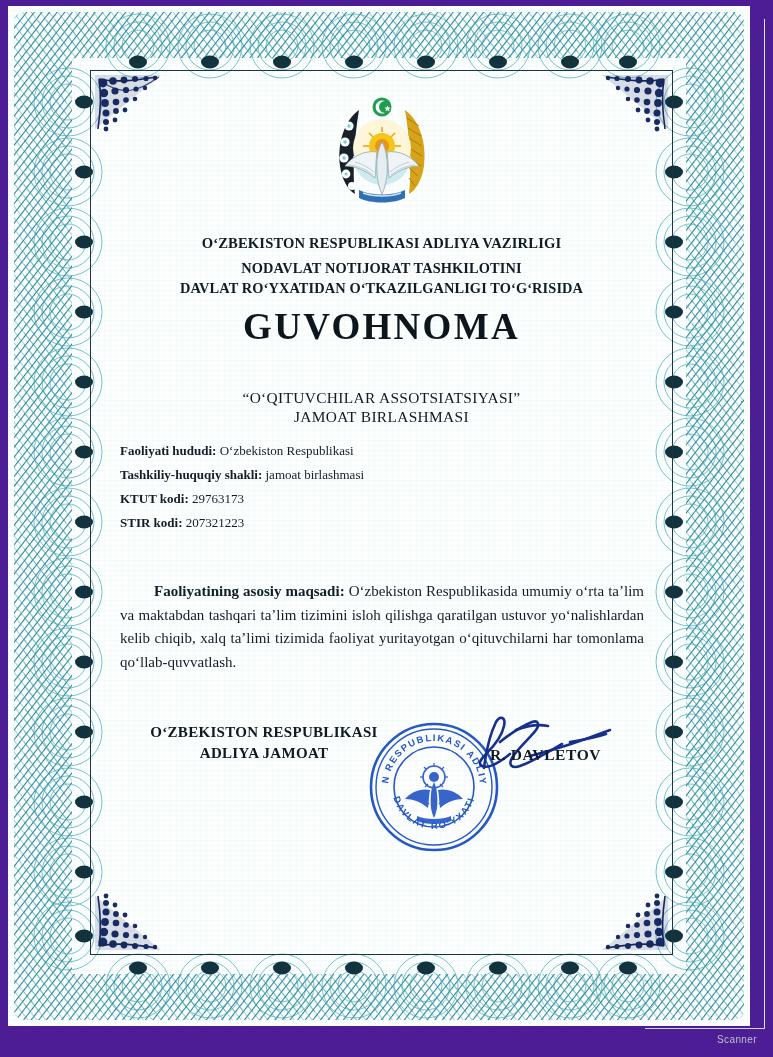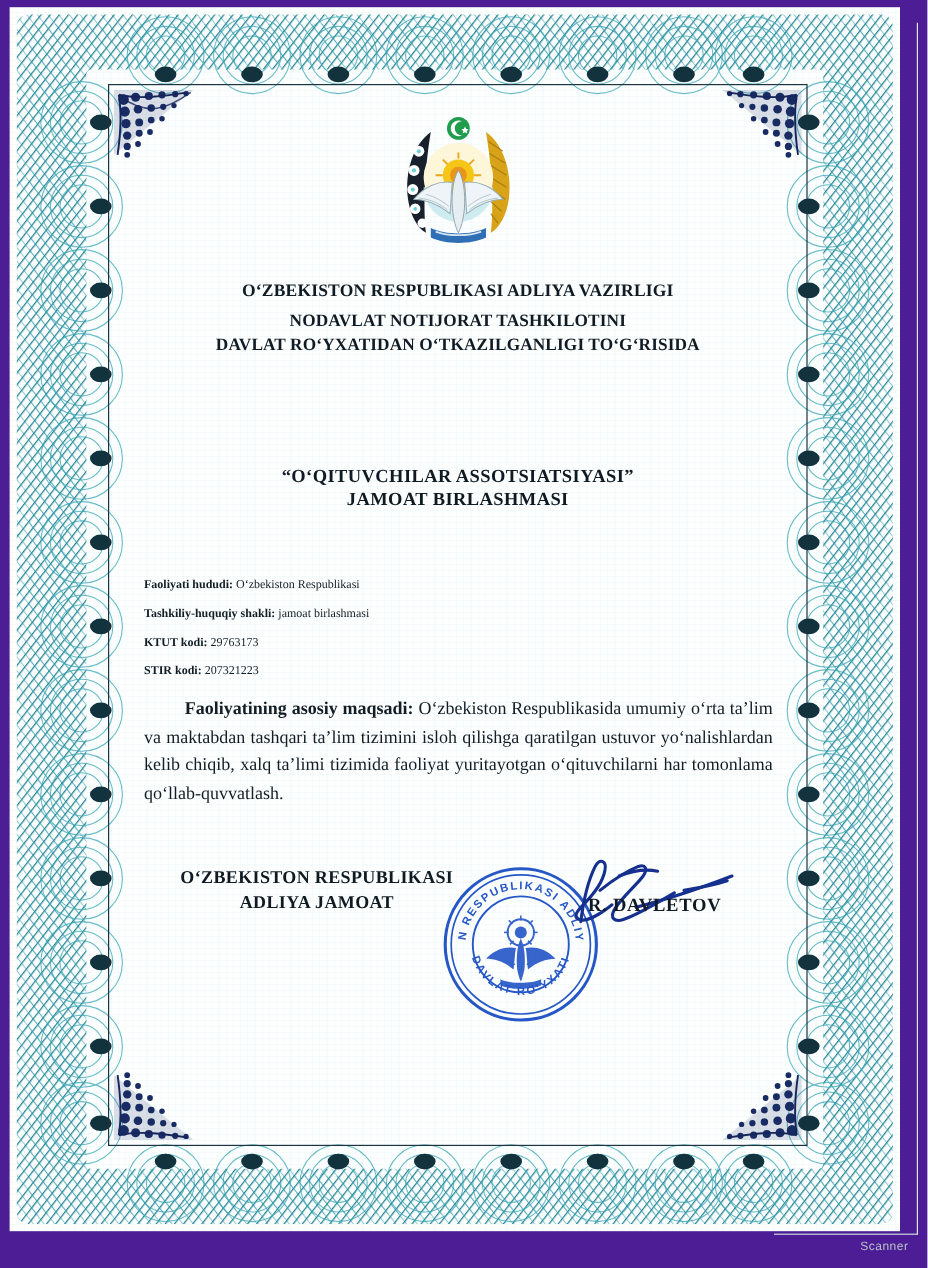--- a/index.html
+++ b/index.html
@@ -132,33 +132,33 @@
     letter-spacing: 0.6px;
     color: #131f28;
   }
 
   #org-name {
     position: absolute;
     left: 0; right: 0;
     top: 318px;
     text-align: center;
     font-family: "Liberation Serif", serif;
-    font-weight: bold;
+    font-weight: normal;
     font-size: 15.4px;
     line-height: 19px;
     letter-spacing: 0.35px;
     color: #0f1a22;
   }
 
   #details {
     position: absolute;
     left: 30px;
-    top: 406px;
+    top: 369px;
     width: 520px;
-    font-size: 10px;
+    font-size: 13px;
     line-height: 24px;
     color: #121d26;
   }
   #details .row { white-space: nowrap; }
   #details .lbl { font-weight: bold; }
   #details .val { font-weight: normal; }
 
   #purpose {
     position: absolute;
     left: 30px;
@@ -655,20 +655,21 @@
         <g>
           <path d="M40 104 C52 110 74 110 86 104 L86 112 C74 118 52 118 40 112 Z" fill="#2f6fb5"></path>
           <path d="M44 107 C54 111 72 111 82 107" stroke="#ffffff" stroke-width="1.4" fill="none" opacity="0.8"></path>
         </g>
       </svg>
 
       <div class="ministry-line" id="ministry">O‘ZBEKISTON RESPUBLIKASI ADLIYA VAZIRLIGI</div>
       <div class="ministry-line" id="subtitle1">NODAVLAT NOTIJORAT TASHKILOTINI</div>
       <div class="ministry-line" id="subtitle2">DAVLAT RO‘YXATIDAN O‘TKAZILGANLIGI TO‘G‘RISIDA</div>
 
+      <div id="doc-title">GUVOHNOMA</div>
 
 
       <div id="org-name">
         <div>“O‘QITUVCHILAR ASSOTSIATSIYASI”</div>
         <div>JAMOAT BIRLASHMASI</div>
       </div>
 
       <div id="details">
         <div class="row">
           <span class="lbl">Faoliyati hududi:</span>

